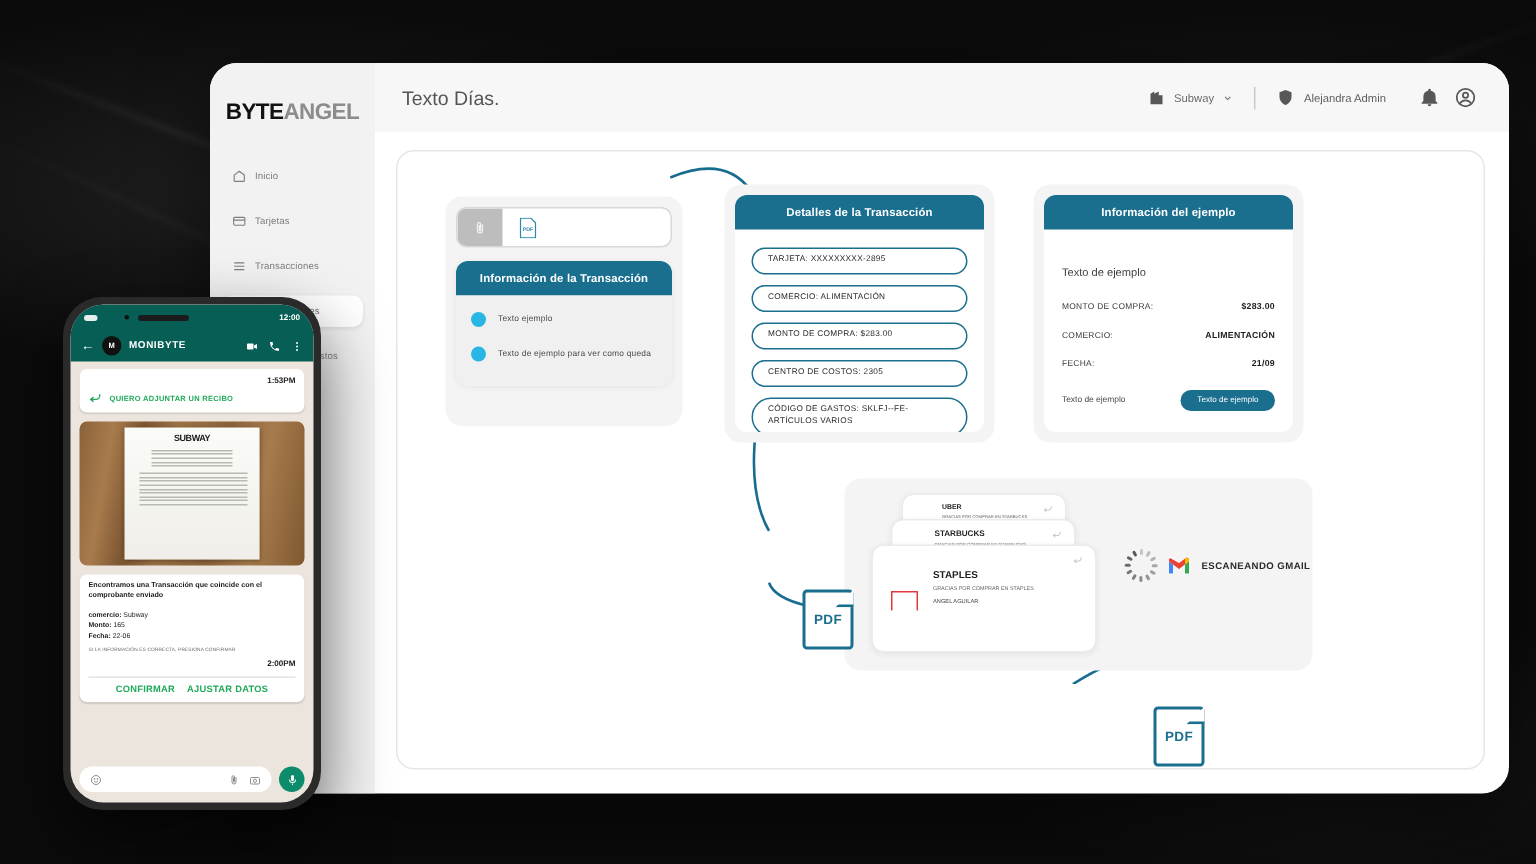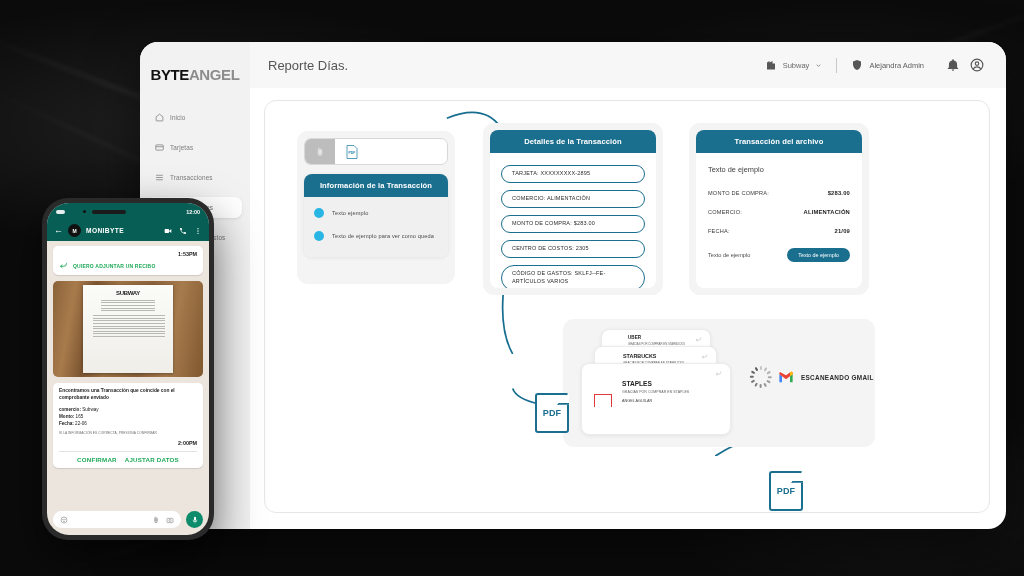--- a/index.html
+++ b/index.html
@@ -66,21 +66,21 @@
   .bullet-row:last-child { margin-bottom: 2px; }
   .dot { width: 10px; height: 10px; border-radius: 50%; background: #2ab6e4; flex: 0 0 10px; }
   .bullet-row span { font-size: 5.6px; color: #4a4a4a; letter-spacing:.15px;}
   
   #card-details { left: 218px; top: 22px; width: 180px; height: 172px; }
   .pill-list { padding: 12px 11px 10px; }
   .pill { border: 1px solid #1a6e8e; border-radius: 999px; padding: 4px 10px; font-size: 5.5px; color: #2b2b2b; margin-bottom: 7px; letter-spacing:.2px; line-height:1.45; }
   .pill:last-child { margin-bottom: 0; }
   
   #card-file { left: 424px; top: 22px; width: 180px; height: 172px; }
-  .file-body { padding: 12px 12px 10px; }
+  .file-body { padding: 12px 12px 10px; margin-top: 12px; }
   .file-title { font-size: 7.4px; color: #3d3d3d; margin-bottom: 16px; }
   .kv { display: flex; justify-content: space-between; align-items: baseline; margin-bottom: 13px; }
   .kv .k { font-size: 5.6px; color: #3a3a3a; letter-spacing:.2px; }
   .kv .v { font-size: 5.8px; color: #1d1d1d; font-weight: 700; letter-spacing:.2px; }
   .file-foot { display: flex; justify-content: space-between; align-items: center; margin-top: 14px; }
   .file-foot .lbl { font-size: 5.6px; color: #4a4a4a; }
   .btn-pill { background: #1a6e8e; color: #fff; font-size: 5.4px; border-radius: 999px; padding: 4px 11px; border: none; }
 
   
   #gmail-panel { position: absolute; left: 298px; top: 218px; width: 312px; height: 128px; background: #f4f4f4; border-radius: 11px; }
@@ -196,21 +196,21 @@
           <path d="M6 2h9l4 4v16H6z"></path>
           <path d="M9 12h6M9 16h6"></path>
         </svg>
       <span>Reporte de Gastos</span>
     </div>
   </div>
 
   <div class="main">
 
     <div class="topbar">
-      <div class="greeting">Reporte Días.</div>
+      <div class="greeting">Texto Días.</div>
       <div class="topbar-right">
         <div class="org">
           <svg class="ico" viewBox="0 0 24 24" fill="currentColor">
               <path d="M4 21V7l5-3v3l6-3v5h5v12zM7 11h2v2H7zm0 4h2v2H7zm5-4h2v2h-2zm0 4h2v2h-2zm5 0h2v2h-2zm0-4h2v2h-2z"></path>
             </svg>
           <span>Subway</span>
           <svg style="width:7px;height:7px" viewBox="0 0 24 24" fill="none" stroke="currentColor" stroke-width="2.5">
               <path d="M6 9l6 6 6-6"></path>
             </svg>
         </div>
@@ -277,21 +277,21 @@
             <div class="pill">COMERCIO: ALIMENTACIÓN</div>
             <div class="pill">MONTO DE COMPRA: $283.00</div>
             <div class="pill">CENTRO DE COSTOS: 2305</div>
             <div class="pill">CÓDIGO DE GASTOS: SKLFJ--FE-ARTÍCULOS VARIOS</div>
           </div>
         </div>
       </div>
 
       <div class="card" id="card-file">
         <div class="card-inner">
-          <div class="card-head">Transacción del archivo</div>
+          <div class="card-head">Información del ejemplo</div>
           <div class="file-body">
             <div class="file-title">Texto de ejemplo</div>
             <div class="kv">
               <span class="k">MONTO DE COMPRA:</span>
               <span class="v">$283.00</span>
             </div>
             <div class="kv">
               <span class="k">COMERCIO:</span>
               <span class="v">ALIMENTACIÓN</span>
             </div>

